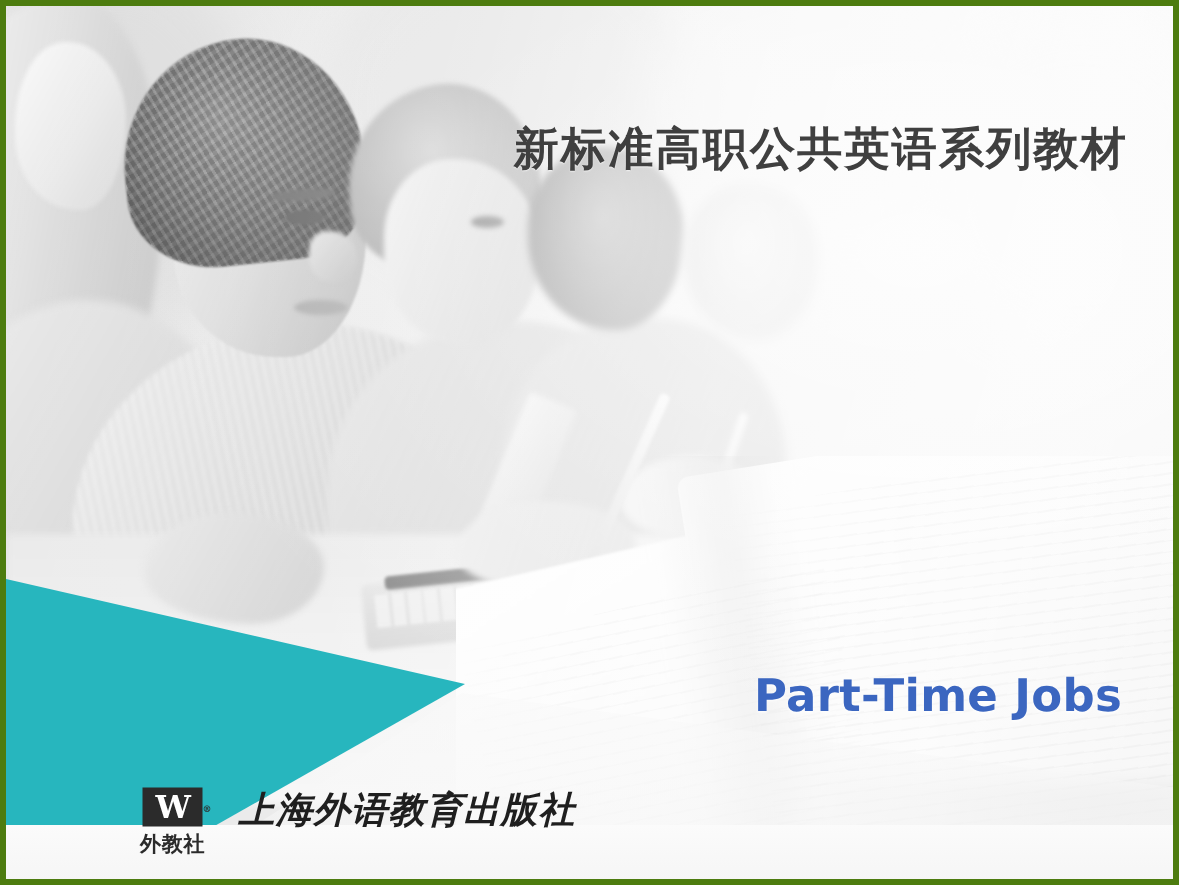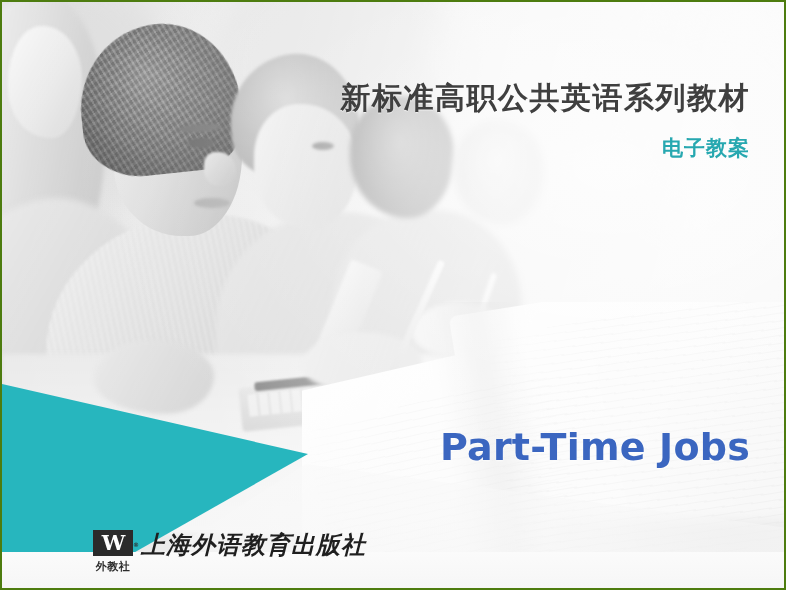--- a/index.html
+++ b/index.html
@@ -12,21 +12,21 @@
     font-family: "Liberation Sans", "DejaVu Sans", sans-serif;
   }
 
   .slide {
     position: relative;
     width: 786px;
     height: 590px;
     overflow: hidden;
     background: #f2f2f2;
     box-sizing: border-box;
-    border: 2px solid #4d7c0f;
+    border: 4px solid #4d7c0f;
   }
 
   
   .photo-layer {
     position: absolute;
     inset: 0;
     overflow: hidden;
   }
 
   
@@ -462,24 +462,24 @@
   .unit-num {
     font-family: "DejaVu Serif", "Liberation Serif", serif;
     font-weight: bold;
     font-size: 50px;
     color: var(--blue, #3b66c0);
     margin-left: 8px;
     vertical-align: -6px;
     text-shadow: 0 1px 2px rgba(255,255,255,.8);
   }
   .unit-name {
-    margin-top: 12px;
+    margin-top: 32px;
     font-family: "DejaVu Sans", "Liberation Sans", sans-serif;
     font-weight: bold;
-    font-size: 38px;
+    font-size: 30px;
     color: var(--blue, #3b66c0);
     letter-spacing: .2px;
     white-space: nowrap;
     text-shadow: 0 1px 2px rgba(255,255,255,.8);
   }
 
   
   .publisher {
     position: absolute;
     left: 88px;
@@ -509,34 +509,35 @@
   .pub-w::after {
     content: "®";
     position: absolute;
     right: -5px; bottom: -2px;
     font-size: 6px;
     color: #2b2b2b;
   }
   .pub-sub {
     margin-top: 3px;
     font-family: Liberation Serif, serif;
-    font-size: 11px;
+    font-size: 14px;
     font-weight: bold;
     color: #2b2b2b;
     letter-spacing: .5px;
   }
   .pub-name {
     font-family: "DejaVu Serif", "Liberation Serif", serif;
     font-weight: bold;
     font-style: italic;
     font-size: 24px;
     color: #1f1f1f;
     line-height: 30px;
     letter-spacing: 1px;
     white-space: nowrap;
+    margin-left: 16px;
   }
 </style>
 </head>
 <body>
 
 <div class="slide" style="--teal: #27b6be; --teal-text: #27a8b0; --orange: #e3711a; --blue: #3b66c0;">
 
   <div class="photo-layer">
     <div class="bg-base"></div>
 
@@ -596,21 +597,20 @@
 
   <div class="white-diag"></div>
   <div class="teal-wedge"></div>
   <div class="white-strip"></div>
 
   <div class="title-block">
 
     <h1 class="main-title">新标准高职公共英语系列教材</h1>
 
 
-    <p class="kind-title">电子教案</p>
   </div>
 
   <div class="unit-block">
     <div class="unit-name">Part-Time Jobs</div>
   </div>
 
   <div class="publisher">
     <div class="pub-mark">
       <div class="pub-w">W</div>
       <div class="pub-sub">外教社</div>

